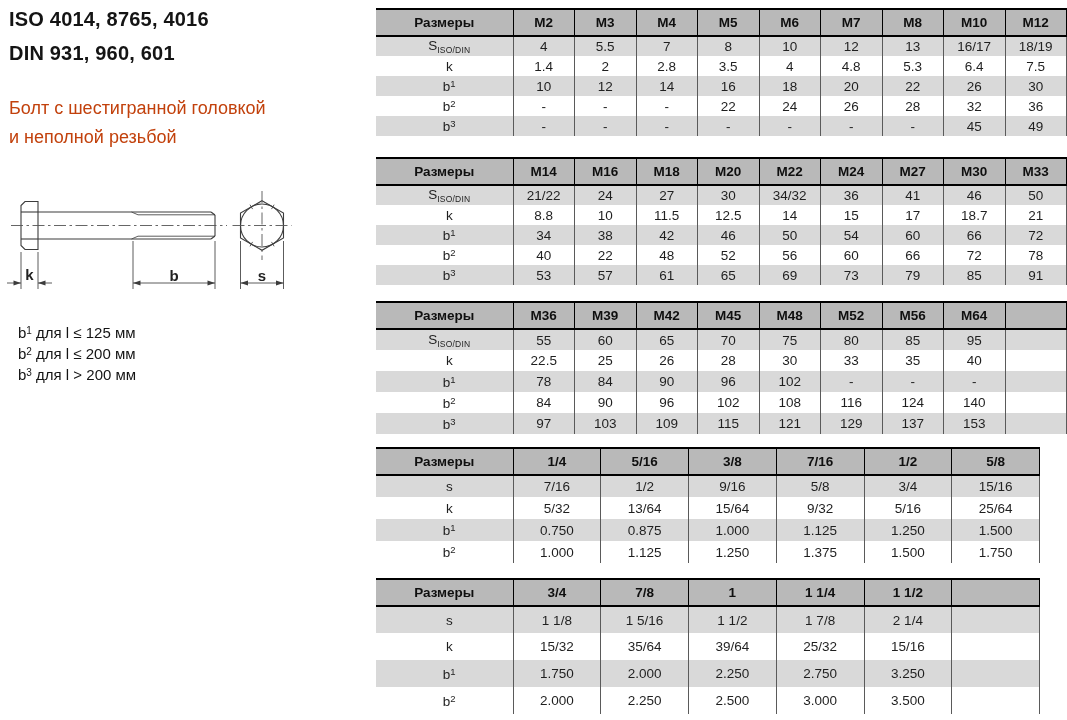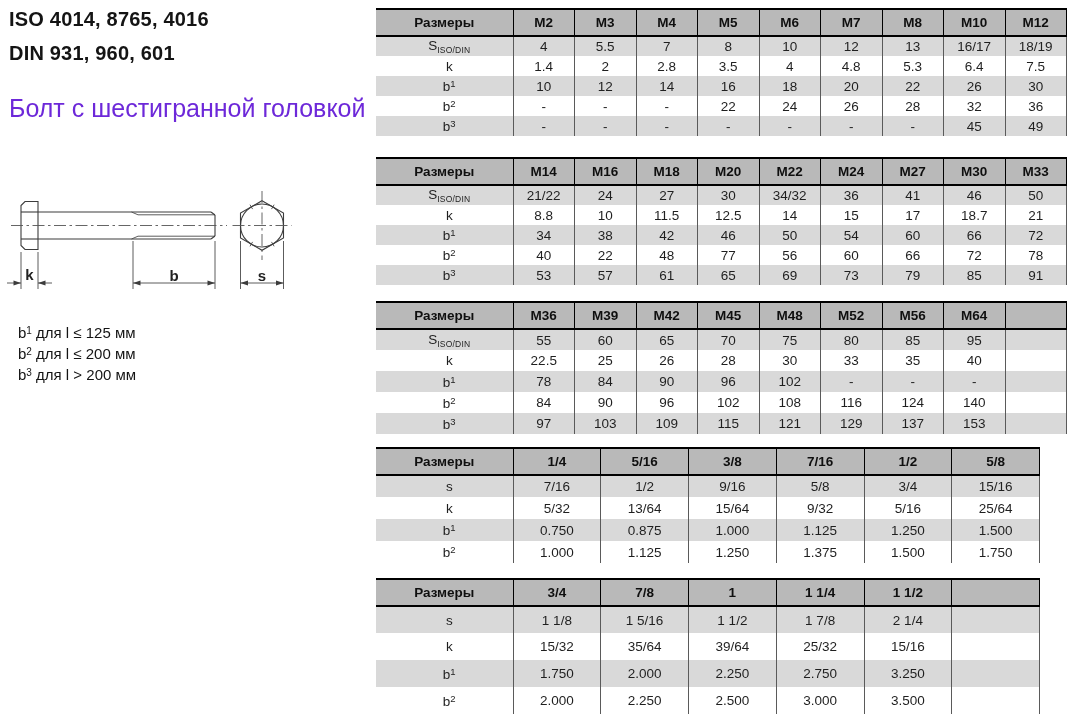--- a/index.html
+++ b/index.html
@@ -3,21 +3,21 @@
 <meta charset="utf-8">
 <style>
   html,body{margin:0;padding:0;}
   body{
     width:1067px;height:720px;position:relative;background:#ffffff;
     font-family:"Liberation Sans",sans-serif;color:#1a1a1a;overflow:hidden;
   }
   
   #title{position:absolute;left:9px;top:2px;font-size:20px;font-weight:bold;
          line-height:34px;color:#141414;letter-spacing:.2px;}
-  #subtitle{position:absolute;left:9px;top:94px;font-size:25px;line-height:29px;color:#6d28d9;}
+  #subtitle{position:absolute;left:9px;top:94px;font-size:18px;line-height:29px;color:#c2410c;}
   #drawing{position:absolute;left:5px;top:188px;}
   #notes{position:absolute;left:18px;top:321px;font-size:15px;line-height:19px;color:#141414;}
   #notes sup{font-size:10px;vertical-align:4px;}
   
   .tbl{position:absolute;left:376px;}
   #t0{top:8px}#t1{top:157px}#t2{top:301px}#t3{top:447px}#t4{top:578px}
   .dim-table{border-collapse:collapse;table-layout:fixed;font-family:"Liberation Sans",sans-serif;}
   .t-metric .dim-table{width:691px;}
   .t-inch   .dim-table{width:664px;}
   .dim-table col.col-label{width:137px;}
@@ -45,20 +45,21 @@
 </head>
 <body>
 
 <div id="title">
   <div>ISO 4014, 8765, 4016</div>
   <div>DIN 931, 960, 601</div>
 </div>
 
 <div id="subtitle">
   <div>Болт с шестигранной головкой</div>
+  <div>и неполной резьбой</div>
 </div>
 
 <div id="drawing">
   <svg width="330" height="135" viewBox="0 0 330 135">
 
     <g>
       <polygon class="draw-line" points="20,13.5 33,13.5 33,61.5 20,61.5 16,57.5 16,17.5"></polygon>
       <line class="draw-line" x1="16" y1="24" x2="33" y2="24"></line>
       <line class="draw-line" x1="16" y1="51" x2="33" y2="51"></line>
 
@@ -273,21 +274,21 @@
           <td>54</td>
           <td>60</td>
           <td>66</td>
           <td>72</td>
         </tr>
         <tr>
           <th>b<sup>2</sup></th>
           <td>40</td>
           <td>22</td>
           <td>48</td>
-          <td>77</td>
+          <td>52</td>
           <td>56</td>
           <td>60</td>
           <td>66</td>
           <td>72</td>
           <td>78</td>
         </tr>
         <tr>
           <th>b<sup>3</sup></th>
           <td>53</td>
           <td>57</td>

